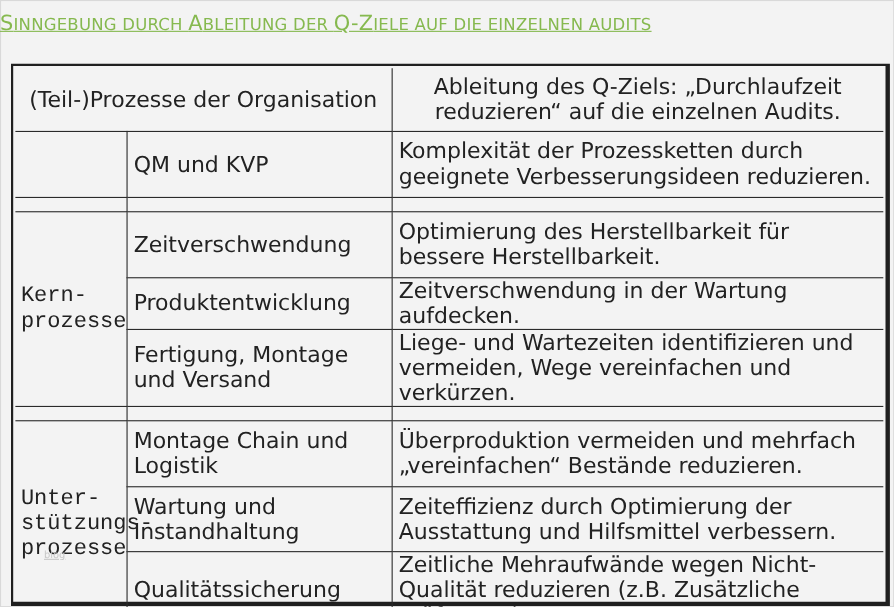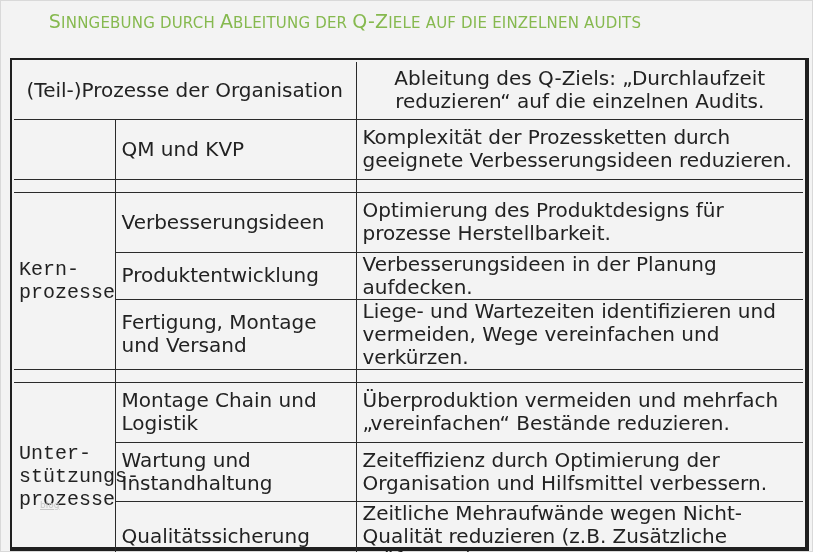--- a/index.html
+++ b/index.html
@@ -9,27 +9,28 @@
     font-family: "DejaVu Sans", sans-serif;
     color: #222;
     position: relative;
   }
   .page-edge {
     position: absolute; left: 0; top: 0; width: 811px; height: 550px;
     border: 1px solid #d9d9d9;
   }
   .title {
     position: absolute; left: 0; top: 10px; width: 690px;
-    text-align: center;
+    text-align: left;
     color: #86b94f;
     font-family: "DejaVu Sans", sans-serif;
     font-size: 15px;
     font-variant: small-caps;
     letter-spacing: 0.2px;
     font-weight: normal;
+    text-decoration: underline;
   }
   .title .cap { font-size: 19px; }
   .frame {
     position: absolute; left: 10px; top: 58px; width: 789px; height: 483px;
     border: 2px solid #1f1f1f;
     border-bottom-width: 4px;
     border-right-width: 4px;
     padding: 2px;
   }
   table {
@@ -87,26 +88,26 @@
       <td class="first"></td>
           <td></td>
           <td class="last"></td>
     </tr>
 
     <tr style="height:60px">
       <td class="first group" rowspan="3">
         <span>Kern-</span><br>
         <span>prozesse</span>
       </td>
-      <td>Verbesserungsideen</td>
-      <td class="last">Optimierung des Produktdesigns für prozesse Herstellbarkeit.</td>
+      <td>Zeitverschwendung</td>
+      <td class="last">Optimierung des Herstellbarkeit für bessere Herstellbarkeit.</td>
     </tr>
     <tr style="height:32px">
       <td>Produktentwicklung</td>
-      <td class="last">Verbesserungsideen in der Planung aufdecken.</td>
+      <td class="last">Zeitverschwendung in der Wartung aufdecken.</td>
     </tr>
     <tr style="height:61px">
       <td>Fertigung, Montage und Versand</td>
       <td class="last">Liege- und Wartezeiten identifizieren und vermeiden, Wege vereinfachen und verkürzen.</td>
     </tr>
 
     <tr class="spacer">
       <td class="first"></td>
           <td></td>
           <td class="last"></td>
@@ -116,21 +117,21 @@
       <td class="first group" rowspan="3">
         <span>Unter-</span><br>
         <span>stützungs-</span><br>
         <span>prozesse</span>
       </td>
       <td>Montage Chain und Logistik</td>
       <td class="last">Überproduktion vermeiden und mehrfach „vereinfachen“ Bestände reduzieren.</td>
     </tr>
     <tr style="height:59px">
       <td>Wartung und Instandhaltung</td>
-      <td class="last">Zeiteffizienz durch Optimierung der Organisation und Hilfsmittel verbessern.</td>
+      <td class="last">Zeiteffizienz durch Optimierung der Ausstattung und Hilfsmittel verbessern.</td>
     </tr>
     <tr class="bottom-row" style="height:60px">
       <td>Qualitätssicherung</td>
       <td class="last">Zeitliche Mehraufwände wegen Nicht-Qualität reduzieren (z.B. Zusätzliche Prüfungen)</td>
     </tr>
   </tbody>
     </table>
 </div>
 
 <div class="watermark">blog</div>

